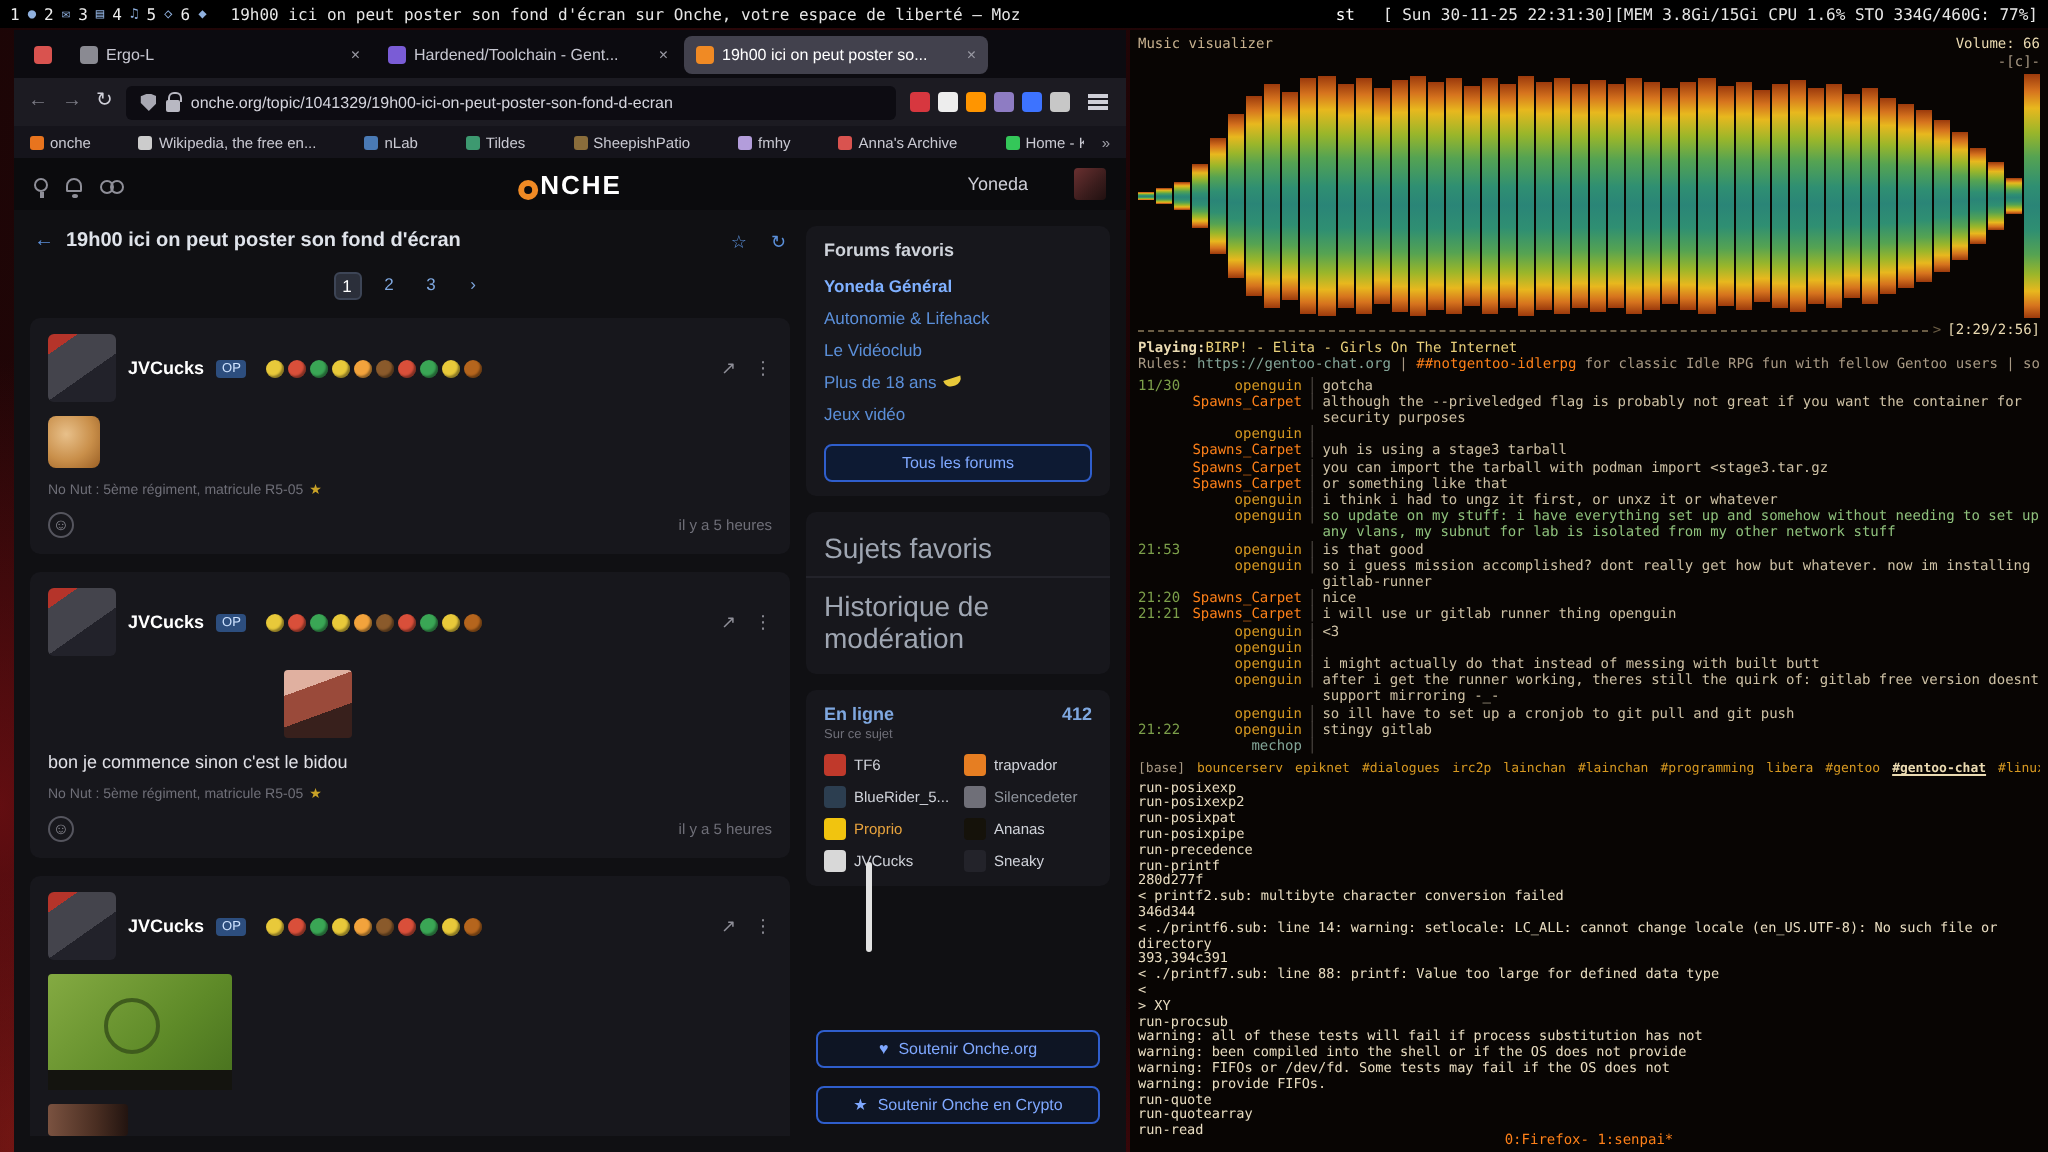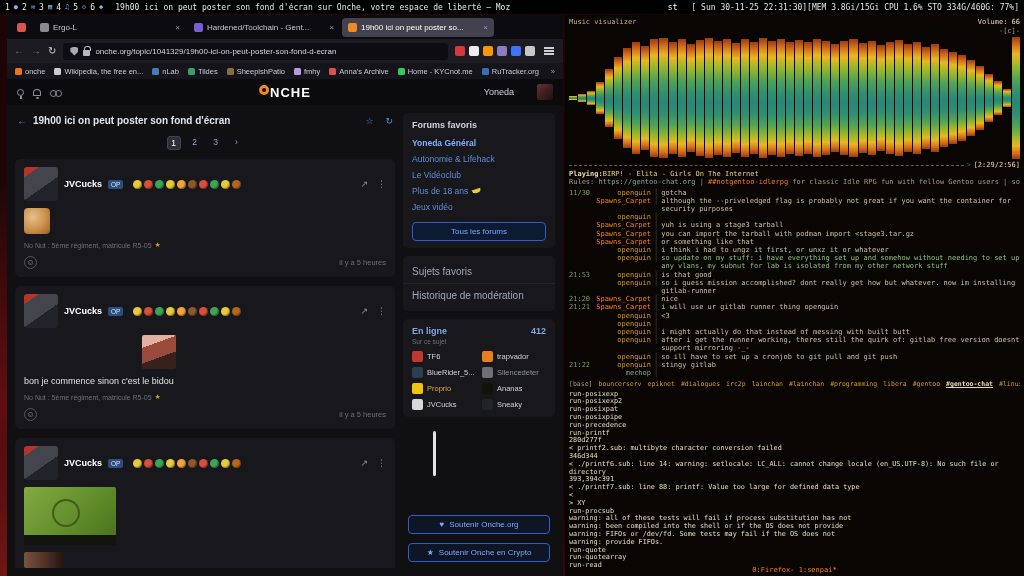--- a/index.html
+++ b/index.html
@@ -49,21 +49,21 @@
   
   .page{flex:1;background:#101013;display:flex;flex-direction:column;overflow:hidden}
   .site-header{height:26px;background:#0b0b0d;display:flex;align-items:center;padding:0 10px;gap:9px;position:relative;flex:none}
   .bulb{width:7px;height:7px;border:1px solid #8f8f98;border-radius:50%;position:relative}
   .bulb:after{content:'';position:absolute;left:2px;top:6px;width:2px;height:3px;background:#8f8f98}
   .bell{width:8px;height:7px;border:1px solid #8f8f98;border-radius:5px 5px 1px 1px;position:relative}
   .bell:after{content:'';position:absolute;left:2px;top:7px;width:3px;height:2px;background:#8f8f98;border-radius:50%}
   .group{width:11px;height:7px;position:relative}
   .group:before,.group:after{content:'';position:absolute;width:5px;height:5px;border:1px solid #8f8f98;border-radius:50%;top:1px;left:0}
   .group:after{left:5px}
-  .logo{position:absolute;left:50%;transform:translateX(-50%);display:flex;align-items:flex-start;gap:1px}
+  .logo{position:absolute;left:50%;transform:translateX(-50%);display:flex;align-items:flex-end;gap:1px}
   .donut{width:10px;height:10px;border:3.5px solid #f08a24;border-radius:50%;display:inline-block}
   .logo-text{color:#fff;font-weight:bold;font-size:13px;letter-spacing:1px}
   .user-chip{margin-left:auto;display:flex;align-items:center;gap:23px;color:#cfcfd8;font-size:9px}
   .user-avatar-img{width:16px;height:16px;border-radius:2px;background:linear-gradient(135deg,#6a3030 0%,#3a1c1c 60%,#201010 100%)}
   .content{flex:1;display:flex;padding:8px;gap:8px;overflow:hidden}
   .main-col{flex:1;display:flex;flex-direction:column;min-width:0;overflow:hidden}
   .topic-row{display:flex;align-items:center;gap:6px;padding:2px 2px 7px}
   .back{color:#5b8fd9;font-size:10px}
   .topic-title{font-weight:bold;color:#dfe3ea;font-size:10px;flex:1;white-space:nowrap;overflow:hidden}
   .topic-ico{color:#5b8fd9;font-size:9px;margin-left:6px}
@@ -91,21 +91,21 @@
   .add-react{width:13px;height:13px;border:1px solid #55555e;border-radius:50%;color:#8f8f98;font-size:8px;line-height:11px;text-align:center}
   .post-time{margin-left:auto;color:#6f6f78}
   
   .side-col{width:152px;flex:none;display:flex;flex-direction:column;gap:8px;position:relative}
   .card{background:#17171c;border-radius:5px;padding:7px 9px}
   .card-title{color:#cfd3da;font-weight:bold;font-size:9px;margin-bottom:5px}
   .forum-link{color:#5b8fd9;font-size:8.5px;padding:3px 0;display:flex;gap:4px;align-items:center}
   .forum-link.first{color:#7fb0ff;font-weight:bold}
   .banana{width:9px;height:4px;background:#e8c93a;border-radius:0 0 5px 5px;transform:rotate(-18deg);display:inline-block}
   .all-forums-btn{margin-top:7px;width:100%;background:#0d1a33;border:1px solid #2f5ecc;color:#7fa8ff;font-size:8px;padding:4px 0;border-radius:4px;text-align:center}
-  .small-card .row{color:#9fa6b2;font-size:10px;padding:3px 0}
+  .small-card .row{color:#9fa6b2;font-size:14px;padding:3px 0}
   .divider{height:1px;background:#23232a;margin:3px -9px}
   .online-head{display:flex;justify-content:space-between;}
   .online-title{color:#7fa8e0;font-weight:bold;font-size:9px}
   .online-count{color:#7fa8e0;font-weight:bold;font-size:9px}
   .online-sub{color:#6f6f78;font-size:6.5px;margin:2px 0 6px}
   #online-grid{display:grid;grid-template-columns:1fr 1fr;gap:5px 6px}
   .ou{display:flex;gap:4px;align-items:center;font-size:7.5px;color:#d0d3da;min-width:0}
   .ou-av{width:11px;height:11px;border-radius:2px;flex:none}
   .ou-name{white-space:nowrap;overflow:hidden}
   .scroll-thumb{position:absolute;left:30px;top:318px;width:3px;height:45px;background:#e2e2e2;border-radius:2px}
@@ -202,21 +202,21 @@
         <span class="ext" style="background: rgb(215, 55, 63);"></span>
         <span class="ext" style="background: rgb(237, 237, 237);"></span>
         <span class="ext" style="background: rgb(255, 149, 0);"></span>
         <span class="ext" style="background: rgb(142, 124, 195);"></span>
         <span class="ext" style="background: rgb(61, 115, 255);"></span>
         <span class="ext" style="background: rgb(199, 199, 199);"></span>
       </div>
     <span class="hamburger"></span>
   </div>
   <div class="bookbar">
-    <div id="bookmarks" style="display:flex;gap:9px;min-width:0;overflow:hidden">
+    <div id="bookmarks" style="display:flex;gap:24px;min-width:0;overflow:hidden">
         <span class="bm">
           <span class="bm-ico" style="background: rgb(232, 116, 30);"></span>
           <span class="bm-label">onche</span>
         </span>
         <span class="bm">
           <span class="bm-ico" style="background: rgb(204, 204, 204);"></span>
           <span class="bm-label">Wikipedia, the free en...</span>
         </span>
         <span class="bm">
           <span class="bm-ico" style="background: rgb(74, 122, 181);"></span>

